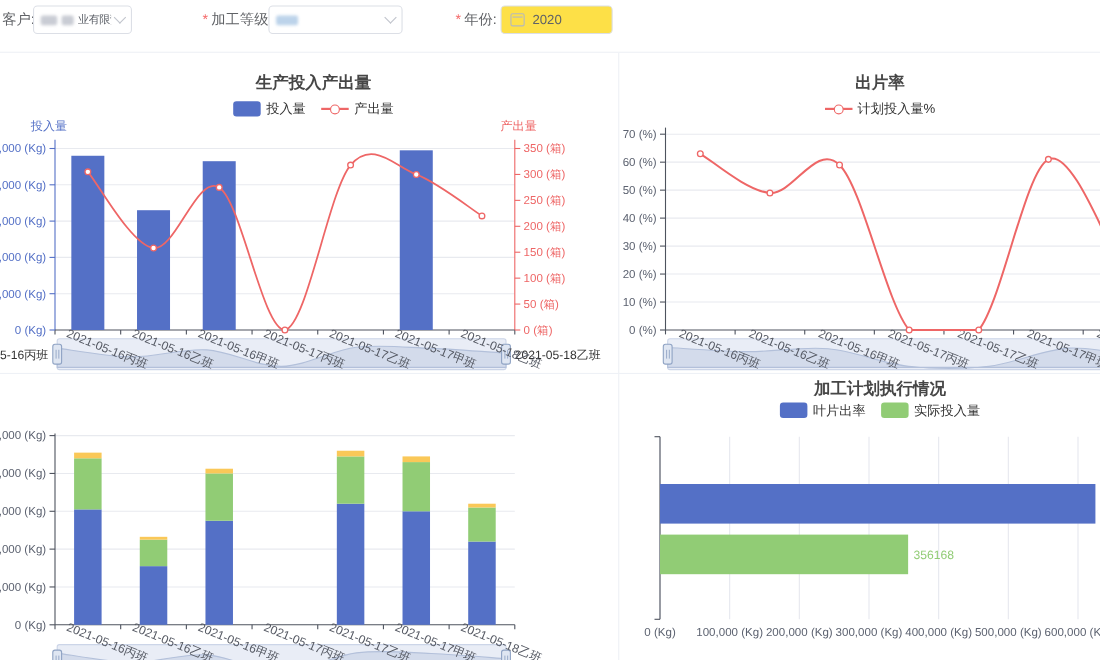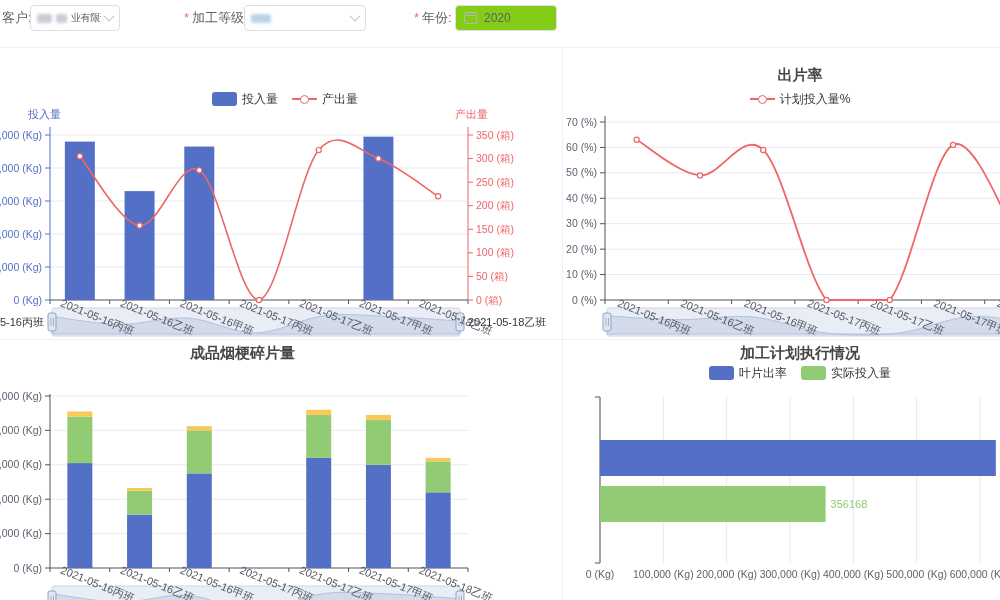--- a/index.html
+++ b/index.html
@@ -10,21 +10,21 @@
   .fbar{position:absolute;left:0;top:0;width:1000px;height:47px;background:#fff;}
   .flabel{position:absolute;top:9px;font-size:13px;color:#606266;white-space:nowrap;}
   .req{color:#f56c6c;margin-right:3px;}
   .sel{position:absolute;top:5px;height:26px;border:1px solid #dcdfe6;border-radius:4px;background:#fff;
        display:flex;align-items:center;padding:0 6px;box-sizing:border-box;cursor:pointer;}
   .redact{display:inline-block;height:9px;border-radius:2px;background:#c9ccd4;filter:blur(1.6px);margin-right:4px;flex:none;}
   .redact.blue{background:#bcd3ea;}
   .selText{font-size:10px;color:#5a5e66;white-space:nowrap;overflow:hidden;letter-spacing:-0.4px;flex:1;}
   .chev{flex:none;width:7px;height:7px;border-right:1.4px solid #c0c4cc;border-bottom:1.4px solid #c0c4cc;
         transform:rotate(45deg);margin-left:4px;margin-top:-4px;}
-  .dateip{position:absolute;top:5px;height:26px;border:1px solid #dcdfe6;border-radius:4px;background:#84cc16;
+  .dateip{position:absolute;top:5px;height:26px;border:1px solid #dcdfe6;border-radius:4px;background:#fde047;
         display:flex;align-items:center;padding:0 8px;box-sizing:border-box;}
   .calico{width:11px;height:10px;border:1.2px solid #b4b8bf;border-radius:2px;position:relative;margin-right:7px;flex:none;}
   .calico::before{content:"";position:absolute;left:1px;right:1px;top:2px;height:1.2px;background:#b4b8bf;}
   .dateTxt{font-size:12px;color:#606266;}
   
   .divider{position:absolute;background:#eef1f6;}
   
   .ctitle{position:absolute;font-size:15px;font-weight:bold;color:#464646;text-align:center;}
   .legend{position:absolute;display:flex;justify-content:center;align-items:center;gap:14px;height:14px;}
   .litem{display:flex;align-items:center;gap:5px;cursor:pointer;}
@@ -276,22 +276,22 @@
       <text x="726.6659999999999" y="578" class="tick" text-anchor="middle">200,000 (Kg)</text>
       <text x="789.999" y="578" class="tick" text-anchor="middle">300,000 (Kg)</text>
       <text x="853.332" y="578" class="tick" text-anchor="middle">400,000 (Kg)</text>
       <text x="916.665" y="578" class="tick" text-anchor="middle">500,000 (Kg)</text>
       <text x="979.998" y="578" class="tick" text-anchor="middle">600,000 (Kg)</text>
       <rect x="600" y="440" width="395.83125" height="36" fill="#5470c6"></rect>
       <rect x="600" y="486" width="225.57187944" height="36" fill="#91cc75"></rect>
       <text x="830.57187944" y="508" class="" text-anchor="start" fill="#91cc75" font-size="11">356168</text>
     </svg>
 
+  <div class="ctitle" style="left:15px;top:66px;width:540px">生产投入产出量</div>
   <div class="ctitle" style="left:575px;top:66px;width:450px">出片率</div>
-  <div class="ctitle" style="left:0;top:344px;width:485px">成品烟梗碎片量</div>
   <div class="ctitle" style="left:575px;top:344px;width:450px">加工计划执行情况</div>
 
   <div class="legend" id="lg0" style="left:15px;top:92px;width:540px">
       <span class="litem">
         <span class="lmark" style="background: rgb(84, 112, 198);"></span>
         <span class="ltext">投入量</span>
       </span>
       <span class="litem">
         <span class="lline">
           <i style="background:#ee6666"></i>

